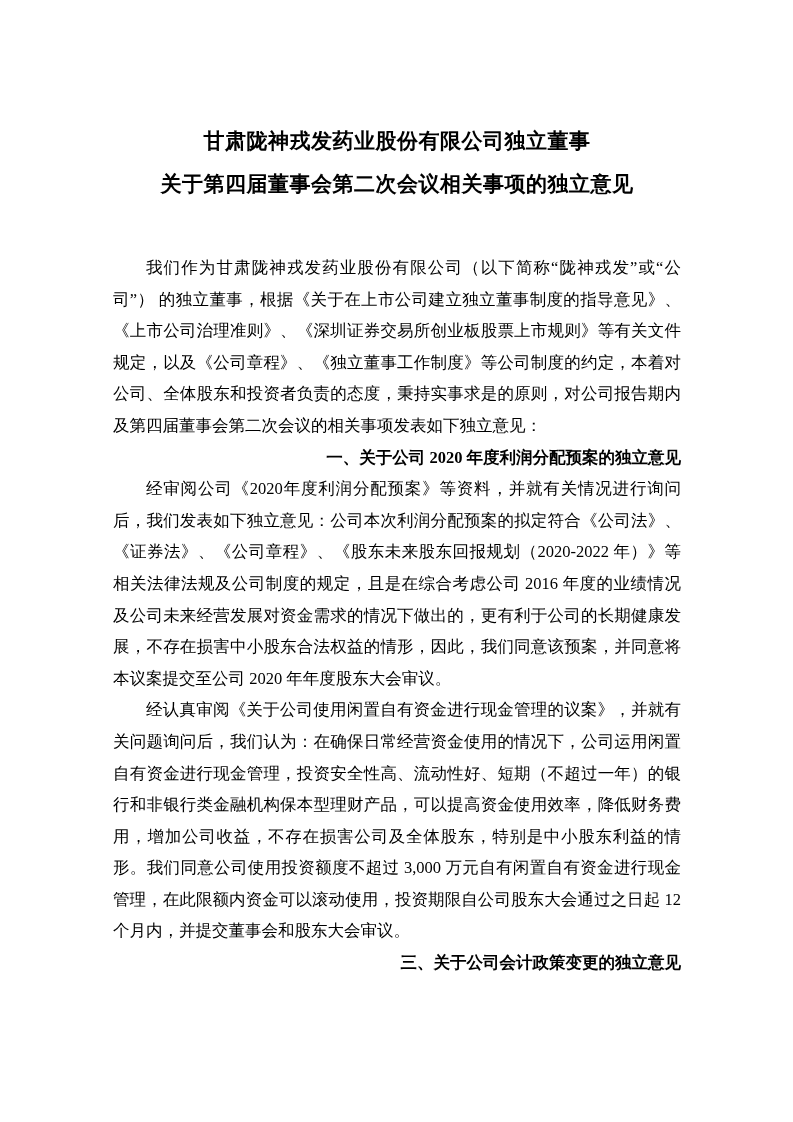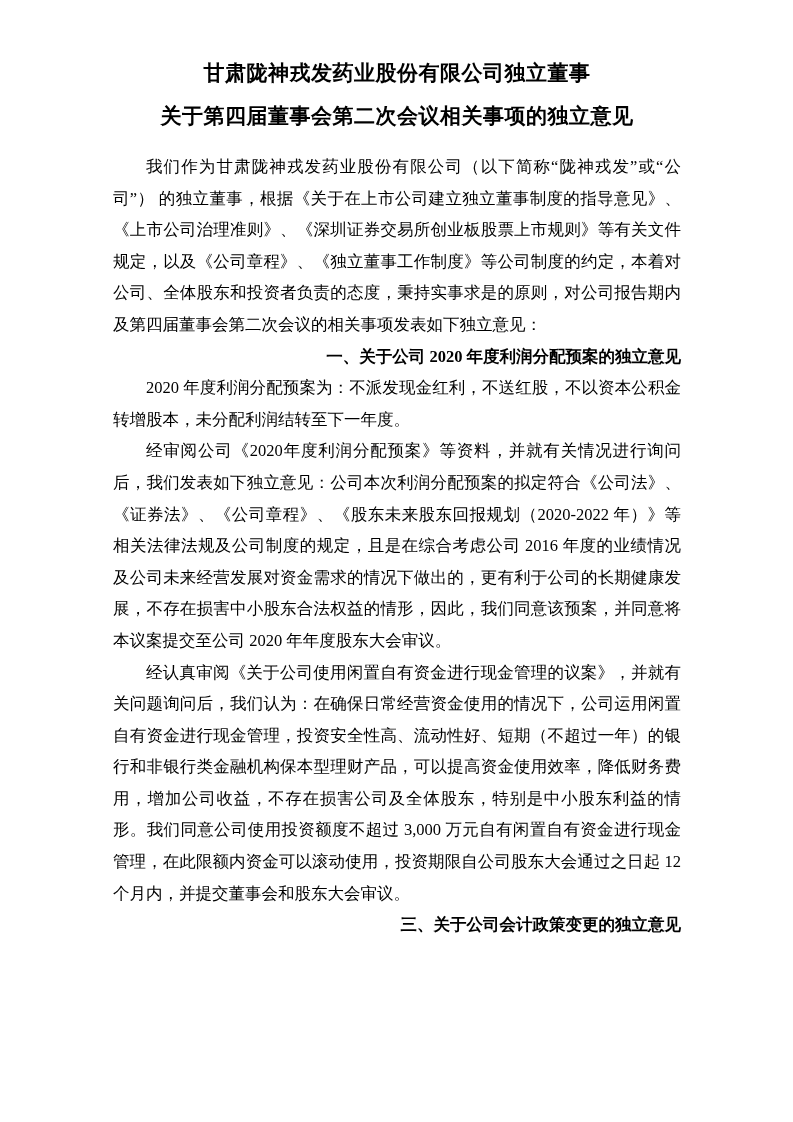--- a/index.html
+++ b/index.html
@@ -7,34 +7,34 @@
     padding: 0;
     background: #ffffff;
   }
   .page {
     position: relative;
     width: 793px;
     height: 1122px;
     margin: 0 auto;
     background: #ffffff;
     box-sizing: border-box;
-    padding: 52px 112px 0 113px;
+    padding: 120px 112px 0 113px;
     color: #000000;
     font-family: "Liberation Serif", "DejaVu Serif", serif;
     overflow: hidden;
   }
   .doc-title {
     text-align: center;
     font-weight: bold;
     font-size: 21px;
     line-height: 43px;
     letter-spacing: 0.5px;
   }
   .doc-body {
-    margin-top: 13px;
+    margin-top: 46px;
     font-size: 16.5px;
     line-height: 31.6px;
     text-align: justify;
   }
   .doc-body p {
     margin: 0;
     text-indent: 2em;
     word-break: break-all;
   }
   .doc-body p.heading {
@@ -47,18 +47,17 @@
 
 <div class="page">
   <div class="doc-title">
     <div>甘肃陇神戎发药业股份有限公司独立董事</div>
     <div>关于第四届董事会第二次会议相关事项的独立意见</div>
   </div>
 
   <div class="doc-body">
     <p class="paragraph">我们作为甘肃陇神戎发药业股份有限公司（以下简称“陇神戎发”或“公司”） 的独立董事，根据《关于在上市公司建立独立董事制度的指导意见》、《上市公司治理准则》、《深圳证券交易所创业板股票上市规则》等有关文件规定，以及《公司章程》、《独立董事工作制度》等公司制度的约定，本着对公司、全体股东和投资者负责的态度，秉持实事求是的原则，对公司报告期内及第四届董事会第二次会议的相关事项发表如下独立意见：</p>
     <p class="heading">一、关于公司 2020 年度利润分配预案的独立意见</p>
-    <p class="paragraph">2020 年度利润分配预案为：不派发现金红利，不送红股，不以资本公积金转增股本，未分配利润结转至下一年度。</p>
     <p class="paragraph">经审阅公司《2020年度利润分配预案》等资料，并就有关情况进行询问后，我们发表如下独立意见：公司本次利润分配预案的拟定符合《公司法》、《证券法》、《公司章程》、《股东未来股东回报规划（2020-2022 年）》等相关法律法规及公司制度的规定，且是在综合考虑公司 2016 年度的业绩情况及公司未来经营发展对资金需求的情况下做出的，更有利于公司的长期健康发展，不存在损害中小股东合法权益的情形，因此，我们同意该预案，并同意将本议案提交至公司 2020 年年度股东大会审议。</p>
     <p class="paragraph">经认真审阅《关于公司使用闲置自有资金进行现金管理的议案》，并就有关问题询问后，我们认为：在确保日常经营资金使用的情况下，公司运用闲置自有资金进行现金管理，投资安全性高、流动性好、短期（不超过一年）的银行和非银行类金融机构保本型理财产品，可以提高资金使用效率，降低财务费用，增加公司收益，不存在损害公司及全体股东，特别是中小股东利益的情形。我们同意公司使用投资额度不超过 3,000 万元自有闲置自有资金进行现金管理，在此限额内资金可以滚动使用，投资期限自公司股东大会通过之日起 12 个月内，并提交董事会和股东大会审议。</p>
     <p class="heading">三、关于公司会计政策变更的独立意见</p>
   </div>
 </div>
 
 </body></html>

